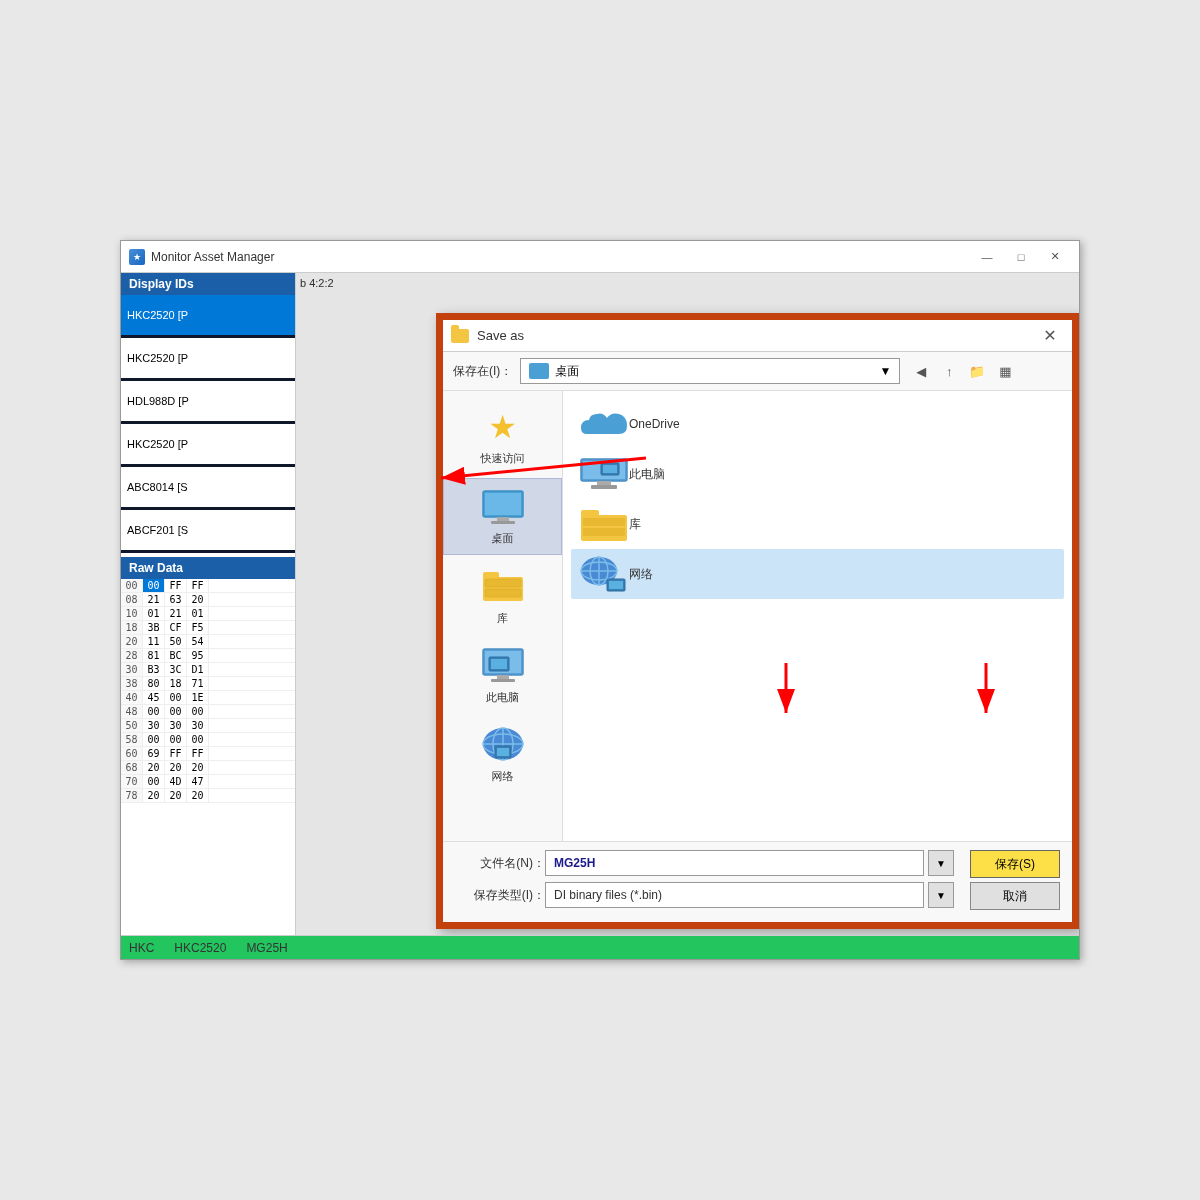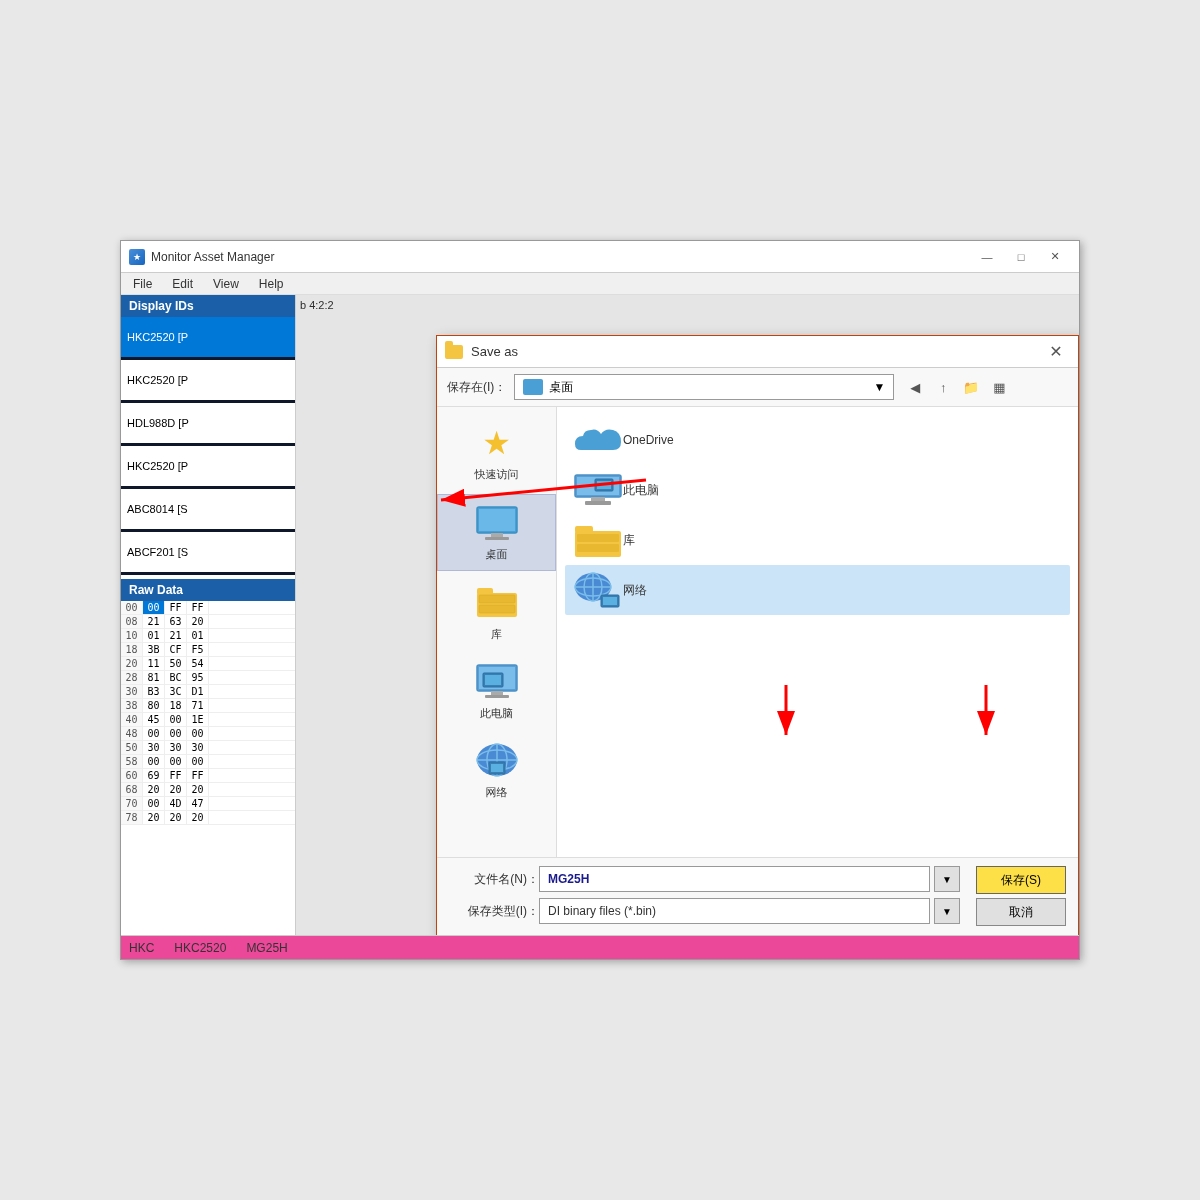--- a/index.html
+++ b/index.html
@@ -188,21 +188,21 @@
       font-size: 11px;
       overflow: hidden;
     }
 
     .right-content-text {
       color: #333;
       font-size: 11px;
     }
 
     .status-bar {
-      background: #ec4899;
+      background: #22c55e;
       border-top: 1px solid #ccc;
       height: 24px;
       display: flex;
       align-items: center;
       padding: 0 8px;
       gap: 20px;
       font-size: 12px;
     }
 
     .status-item {
@@ -218,21 +218,21 @@
       align-items: flex-start;
       justify-content: flex-start;
       padding-top: 40px;
       padding-left: 140px;
       z-index: 100;
     }
 
     .dialog {
       width: 750px;
       background: #f0f0f0;
-      border: 1px solid #c2410c;
+      border: 7px solid #c2410c;
       box-shadow: 4px 4px 12px rgba(0,0,0,0.3);
       display: flex;
       flex-direction: column;
     }
 
     .dialog-title-bar {
       background: #fff;
       height: 32px;
       display: flex;
       align-items: center;
@@ -556,26 +556,20 @@
       <div class="app-icon">★</div>
       <span class="title-bar-title">Monitor Asset Manager</span>
     </div>
     <div class="title-bar-controls">
       <button class="title-bar-btn">—</button>
       <button class="title-bar-btn">□</button>
       <button class="title-bar-btn close">✕</button>
     </div>
   </div>
 
-  <div class="menu-bar">
-    <div class="menu-item">File</div>
-    <div class="menu-item">Edit</div>
-    <div class="menu-item">View</div>
-    <div class="menu-item">Help</div>
-  </div>
 
   <div class="app-content">
 
     <div class="left-panel">
       <div class="panel-header display-list">Display IDs</div>
       <div class="display-list">
         <div class="display-list-item selected">HKC2520 [P</div>
         <div class="display-list-item">HKC2520 [P</div>
         <div class="display-list-item">HDL988D [P</div>
         <div class="display-list-item">HKC2520 [P</div>

